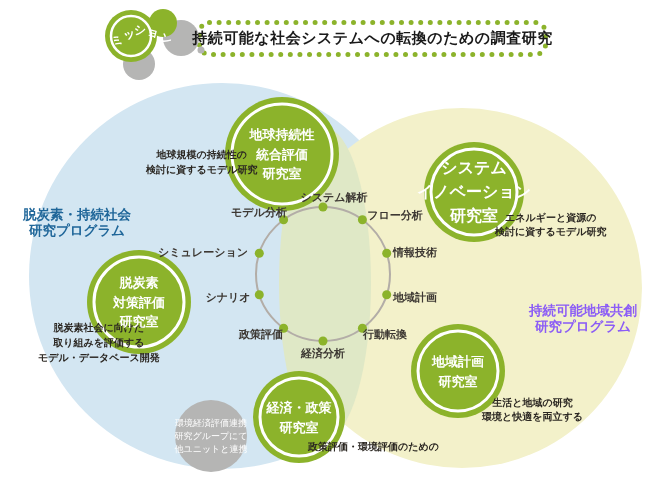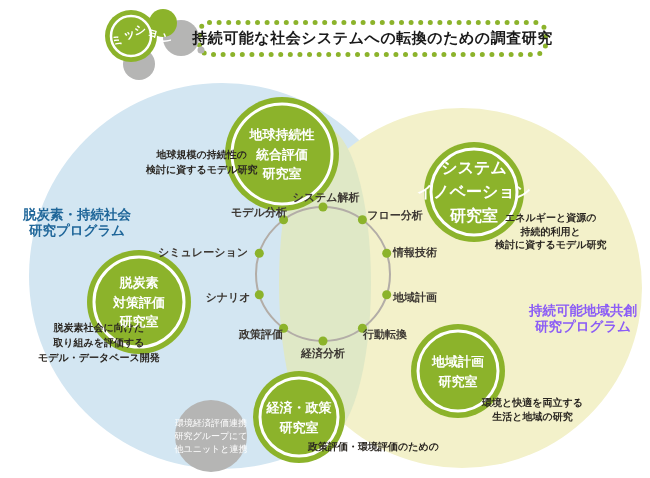--- a/index.html
+++ b/index.html
@@ -122,48 +122,47 @@
   </div>
   <div class="abs ctr lab-label" style="left:458px;top:371px">
     <div>地域計画</div>
     <div>研究室</div>
   </div>
   <div class="abs ctr lab-label" style="left:299px;top:417px">
     <div>経済・政策</div>
     <div>研究室</div>
   </div>
 
-  <div class="abs kw" style="left:326px;top:197px">システム解析</div>
+  <div class="abs kw" style="left:334px;top:197px">システム解析</div>
   <div class="abs kw" style="left:395px;top:215px">フロー分析</div>
   <div class="abs kw" style="left:415px;top:252px">情報技術</div>
   <div class="abs kw" style="left:415px;top:297px">地域計画</div>
   <div class="abs kw" style="left:385px;top:334px">行動転換</div>
   <div class="abs kw" style="left:323px;top:353px">経済分析</div>
   <div class="abs kw" style="left:261px;top:334px">政策評価</div>
   <div class="abs kw" style="left:228px;top:297px">シナリオ</div>
   <div class="abs kw" style="left:203px;top:252px">シミュレーション</div>
   <div class="abs kw" style="left:259px;top:212px">モデル分析</div>
 
   <div class="abs desc" style="left:146px;top:148px">
     <div>地球規模の持続性の</div>
     <div>検討に資するモデル研究</div>
   </div>
   <div class="abs desc" style="left:495px;top:211px;line-height:1.35">
     <div>エネルギーと資源の</div>
-    <div>持続的利用と</div>
     <div>検討に資するモデル研究</div>
   </div>
   <div class="abs desc" style="left:38px;top:320px;line-height:1.5">
     <div>脱炭素社会に向けた</div>
     <div>取り組みを評価する</div>
     <div>モデル・データベース開発</div>
   </div>
   <div class="abs desc" style="left:482px;top:396px;line-height:1.35">
+    <div>生活と地域の研究</div>
     <div>環境と快適を両立する</div>
-    <div>生活と地域の研究</div>
   </div>
   <div class="abs desc" style="left:308px;top:440px;line-height:1.3">
     <div>政策評価・環境評価のための</div>
   </div>
 
   <div class="abs ctr collab" style="left:211px;top:437px">
     <div>環境経済評価連携</div>
     <div>研究グループにて</div>
     <div>他ユニットと連携</div>
   </div>

